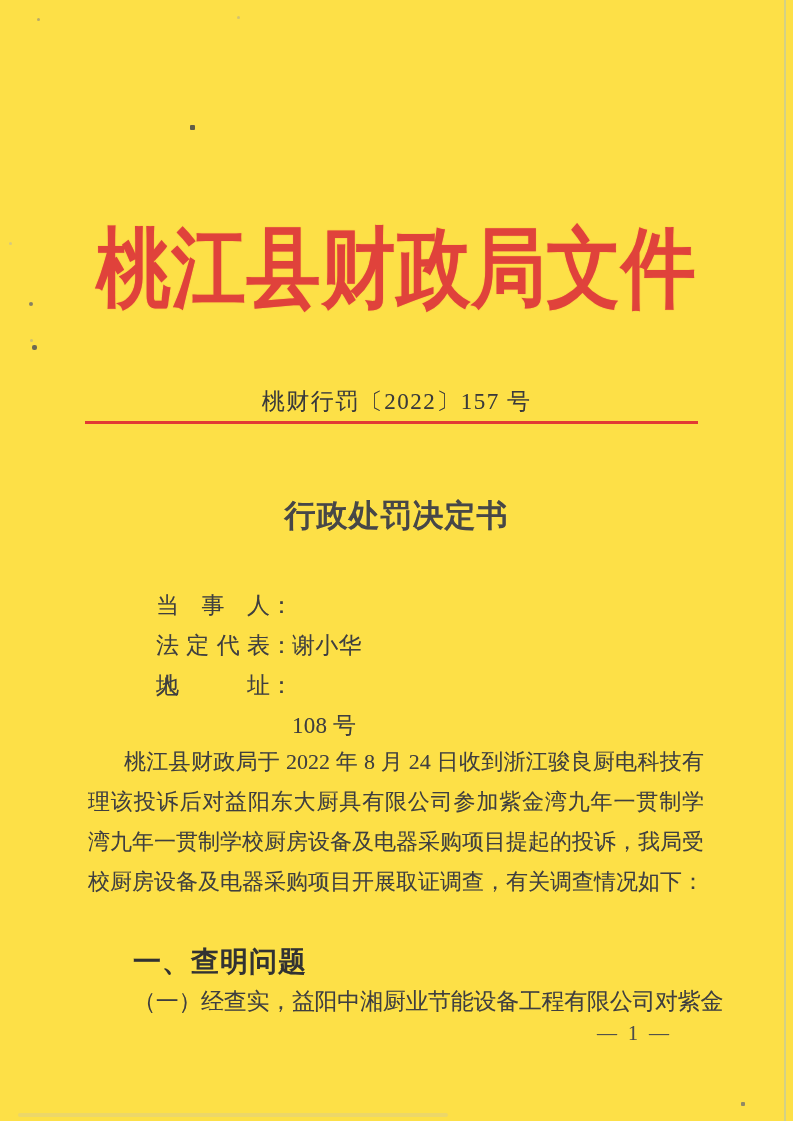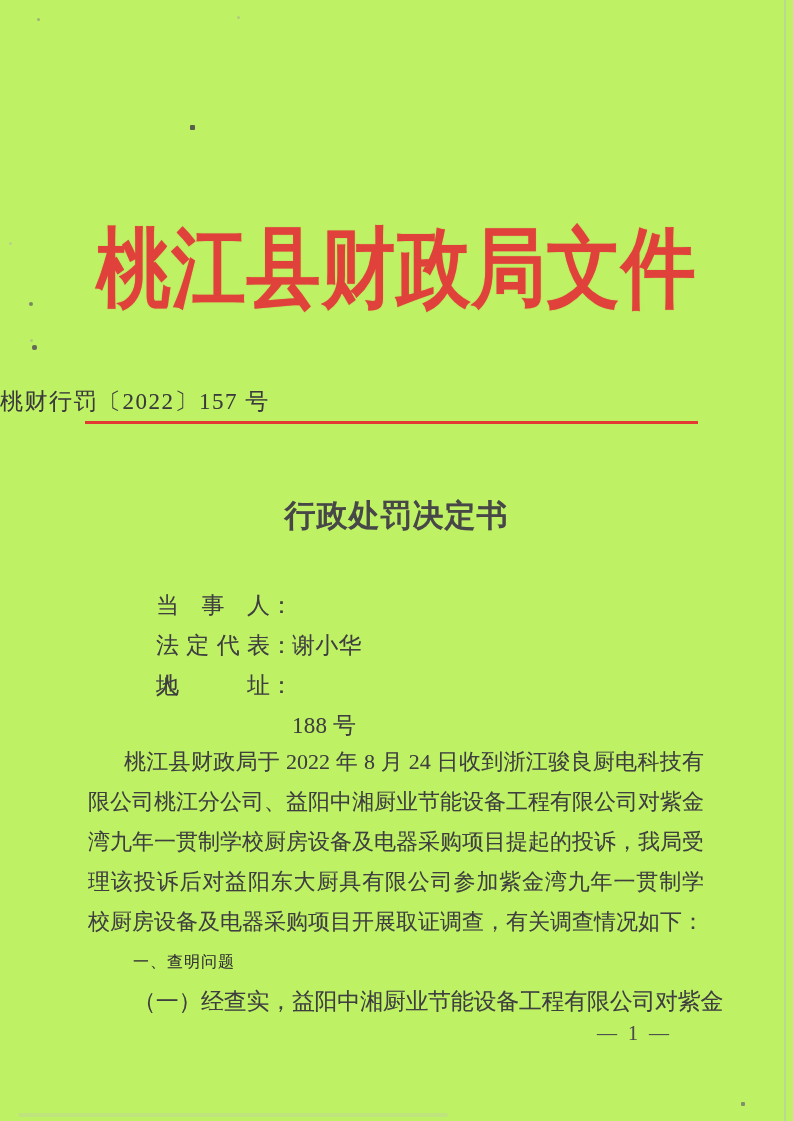--- a/index.html
+++ b/index.html
@@ -2,21 +2,21 @@
 <html><head>
 <meta charset="utf-8">
 <style>
   html, body { margin: 0; padding: 0; }
   body { background: #ffffff; }
 
   .page {
     position: relative;
     width: 793px;
     height: 1121px;
-    background: #bef264;
+    background: #fde047;
     overflow: hidden;
     font-family: "Liberation Serif", "DejaVu Serif", serif;
     text-shadow: 0 0 0.5px rgba(90,90,90,0.35);
   }
 
   
   .agency-title {
     position: absolute;
     top: 208px; left: 0;
     width: 100%; height: 120px;
@@ -29,21 +29,21 @@
     transform: scaleY(1.18);
     transform-origin: center;
     text-shadow: 0 0 1px rgba(224,66,59,0.5);
     white-space: nowrap;
   }
 
   .doc-number {
     position: absolute;
     top: 386px; left: 0;
     width: 100%;
-    text-align: left;
+    text-align: center;
     font-size: 23px;
     color: #3a3a3a;
     letter-spacing: 1.5px;
   }
 
   .red-line {
     position: absolute;
     left: 85px; top: 421px;
     width: 613px; height: 3px;
     background: #e23a33;
@@ -92,22 +92,22 @@
     text-align-last: justify;
     white-space: nowrap;
   }
   .para-line.indent { text-indent: 36px; }
 
   .section-heading {
     position: absolute;
     left: 133px; top: 942px;
     height: 40px; line-height: 40px;
     font-family: "Liberation Sans", "DejaVu Sans", sans-serif;
-    font-weight: 400;
-    font-size: 16px;
+    font-weight: 700;
+    font-size: 28px;
     color: #323232;
     letter-spacing: 1px;
   }
 
   .sub-item {
     position: absolute;
     left: 133px; top: 982px;
     height: 40px; line-height: 40px;
     font-size: 23px;
     color: #3f3f3f;
@@ -171,29 +171,28 @@
         <span class="party-colon">：</span>
         <span class="party-value">谢小华</span>
     </div>
     <div class="party-row">
       <span class="party-label">地址</span>
         <span class="party-colon">：</span>
     </div>
     <div class="party-row">
       <span class="party-label"></span>
         <span class="party-colon"></span>
-        <span class="party-value">188 号</span>
+        <span class="party-value">108 号</span>
     </div>
   </div>
 
   <div class="paragraph">
     <div class="para-line indent">桃江县财政局于 2022 年 8 月 24 日收到浙江骏良厨电科技有</div>
-    <div class="para-line">限公司桃江分公司、益阳中湘厨业节能设备工程有限公司对紫金</div>
+    <div class="para-line">理该投诉后对益阳东大厨具有限公司参加紫金湾九年一贯制学</div>
     <div class="para-line">湾九年一贯制学校厨房设备及电器采购项目提起的投诉，我局受</div>
-    <div class="para-line">理该投诉后对益阳东大厨具有限公司参加紫金湾九年一贯制学</div>
     <div class="para-line">校厨房设备及电器采购项目开展取证调查，有关调查情况如下：</div>
   </div>
 
   <div class="section-heading">一、查明问题</div>
 
   <div class="sub-item">（一）经查实，益阳中湘厨业节能设备工程有限公司对紫金</div>
 
   <div class="page-number">— 1 —</div>
 
   <div class="scan-edge"></div>

